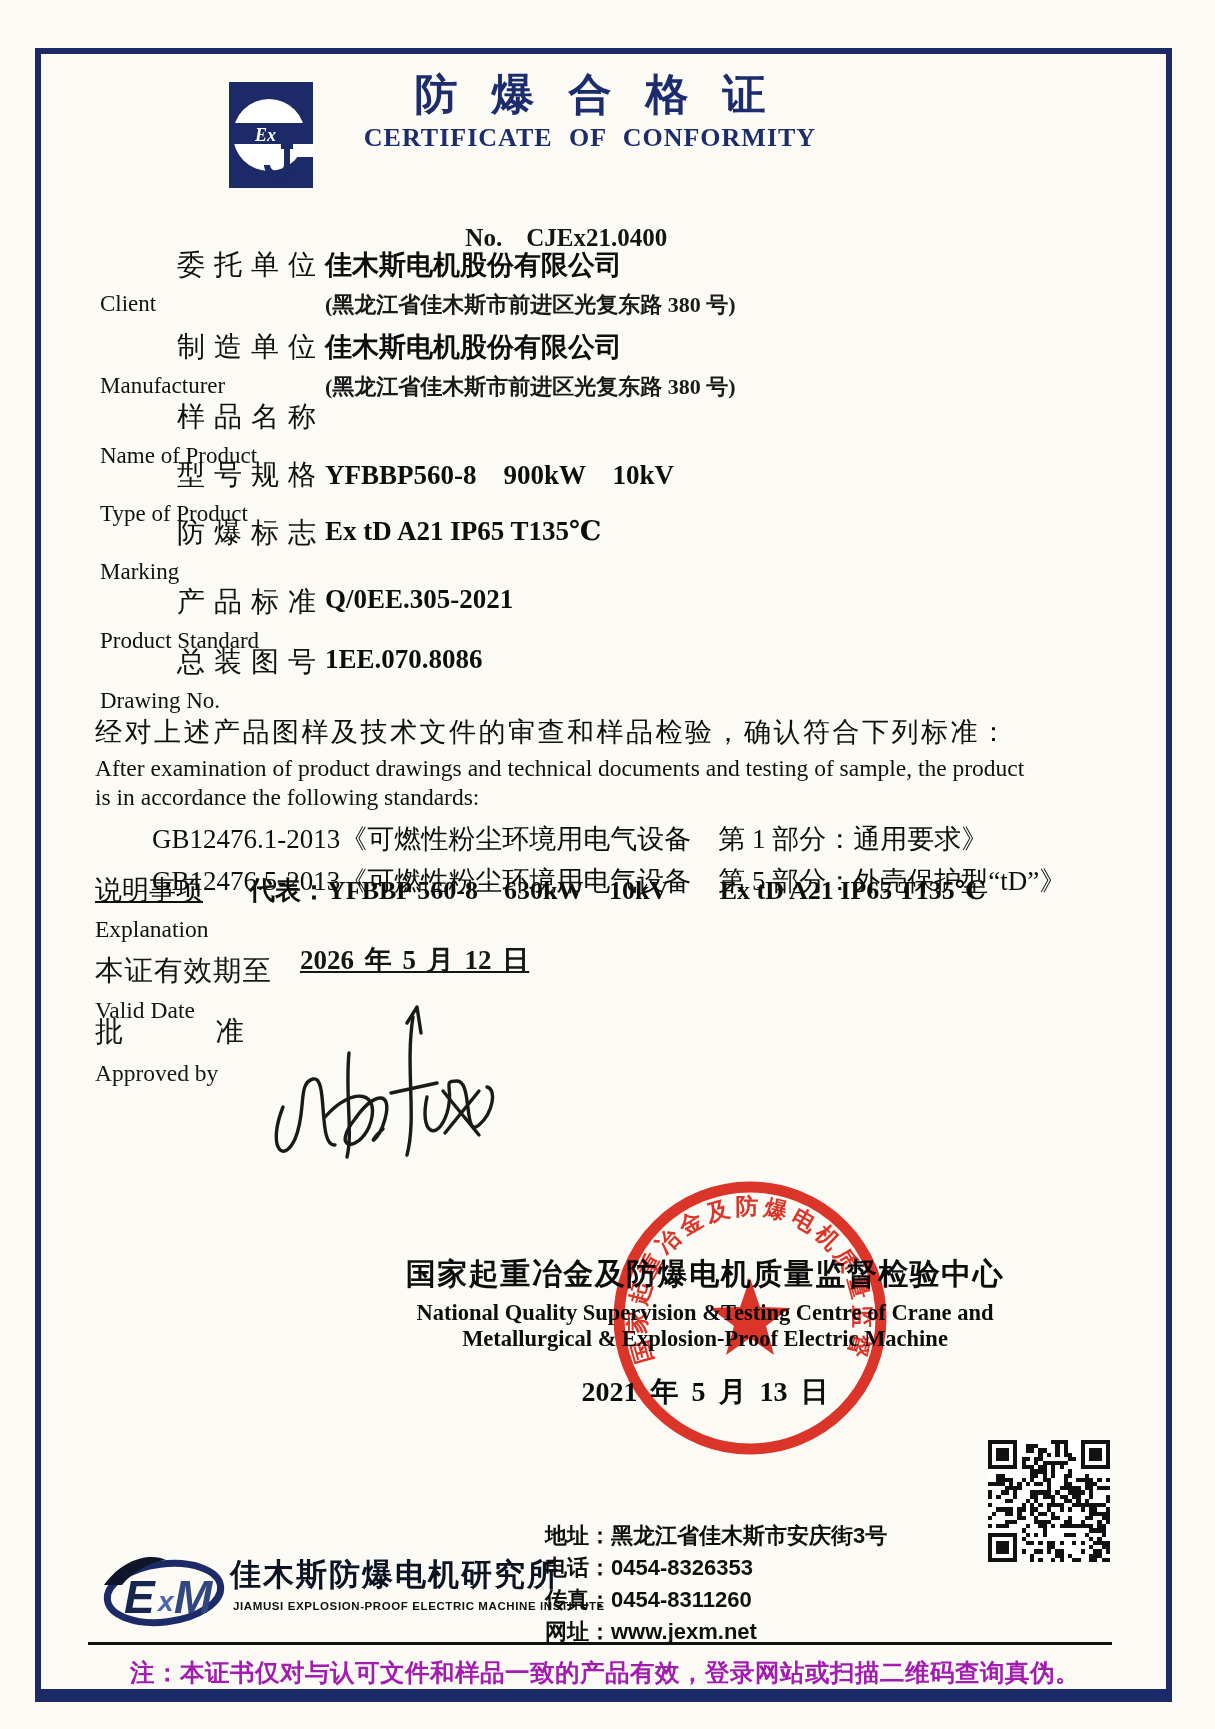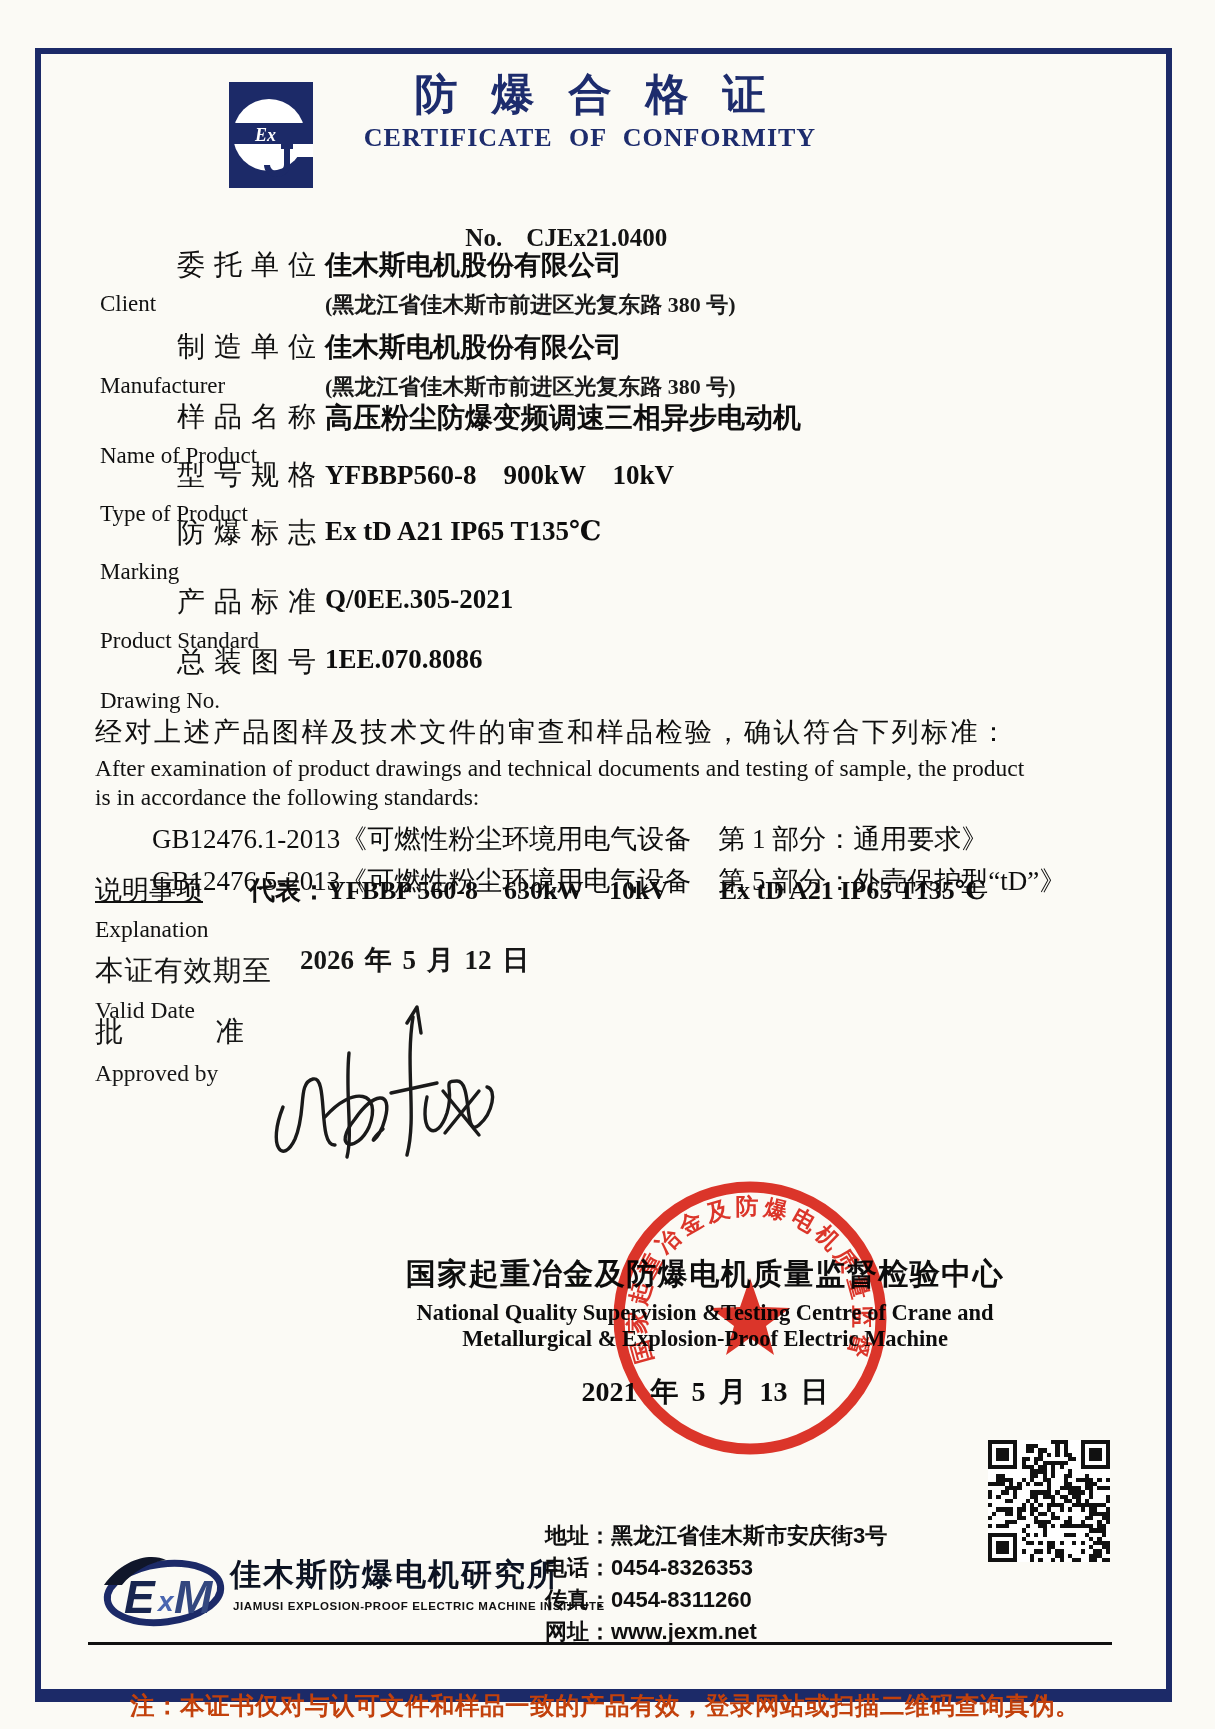--- a/index.html
+++ b/index.html
@@ -45,21 +45,21 @@
   
   .expl{left:95px;top:872px;width:1010px;}
   .expl-zh{font-size:27px;color:#101010;text-decoration:underline;}
   .expl-val{font-size:26px;font-weight:bold;margin-left:42px;color:#0e0e0e;}
   .expl-en{font-size:23.5px;margin-top:8px;color:#101010;}
   
   .valid{left:95px;top:940px;}
   .valid-zh{font-size:28.5px;letter-spacing:1px;margin-top:12px;}
   .valid-en{font-size:23.5px;margin-top:7px;}
   .valid-val{position:absolute;left:205px;top:2px;width:420px;
-    font-size:27px;font-weight:bold;white-space:nowrap;word-spacing:4px;}
+    font-size:27px;font-weight:bold;white-space:nowrap;word-spacing:4px;text-decoration:underline;}
   .approve{left:95px;top:1013px;}
   .approve-zh{font-size:28.5px;letter-spacing:92px;text-indent:0;white-space:nowrap;}
   .approve-en{font-size:23.5px;margin-top:9px;}
   .signature{left:255px;top:995px;width:255px;height:200px;}
   
   .issuer{left:320px;top:1254px;width:770px;text-align:center;}
   .iss-zh{font-size:30px;font-weight:bold;letter-spacing:1.5px;color:#0d0d0d;}
   .iss-en{font-size:22.5px;font-weight:bold;line-height:26px;margin-top:5px;color:#0d0d0d;}
   .iss-date{font-size:28px;font-weight:bold;margin-top:21px;word-spacing:6px;color:#0d0d0d;}
   .stamp{left:600px;top:1168px;width:300px;height:300px;mix-blend-mode:multiply;opacity:.92;}
@@ -69,21 +69,21 @@
   .jexm-logo{left:98px;top:1545px;width:130px;height:92px;}
   .inst-zh{left:230px;top:1554px;font-size:31px;font-weight:bold;letter-spacing:2px;
     font-family:"Liberation Sans","DejaVu Sans",sans-serif;color:#0c1322;}
   .inst-en{left:233px;top:1600px;font-size:11.5px;font-weight:bold;letter-spacing:.6px;
     font-family:"Liberation Sans","DejaVu Sans",sans-serif;color:#111;text-align:right;}
   .contact{left:545px;top:1520px;font-family:"Liberation Sans","DejaVu Sans",sans-serif;}
   .contact div{font-size:22px;font-weight:bold;line-height:32px;color:#0f0f0f;}
   .rule{left:88px;top:1642px;width:1024px;height:3px;background:#101010;}
   .note{left:40px;top:1656px;width:1130px;text-align:center;
     font-family:"Liberation Sans","DejaVu Sans",sans-serif;
-    font-size:24.5px;font-weight:bold;color:#c2410c;letter-spacing:.5px;margin-top:33px;}
+    font-size:24.5px;font-weight:bold;color:#a21caf;letter-spacing:.5px;}
 </style>
 </head>
 <body>
 
 <div class="frame"></div>
 
 <svg class="abs ex-logo" viewBox="0 0 84 106">
   <rect x="0" y="0" width="84" height="106" fill="#1c2a68"></rect>
   <circle cx="40" cy="53" r="36" fill="#ffffff"></circle>
   <rect x="0" y="41" width="84" height="21" fill="#1c2a68"></rect>
@@ -122,23 +122,20 @@
     <div class="f-main">佳木斯电机股份有限公司</div>
     <div class="f-note">(黑龙江省佳木斯市前进区光复东路 380 号)</div>
   </div>
 </div>
 
 <div class="field-row" style="top:398px">
   <div class="f-label">
     <div class="f-zh">样品名称</div>
     <div class="f-en">Name of Product</div>
   </div>
-  <div>
-      <div class="f-main" style="font-size:28px">高压粉尘防爆变频调速三相异步电动机</div>
-    </div>
 </div>
 
 <div class="field-row" style="top:456px">
   <div class="f-label">
     <div class="f-zh">型号规格</div>
     <div class="f-en">Type of Product</div>
   </div>
   <div>
       <div class="f-main">YFBBP560-8　900kW　10kV</div>
     </div>

